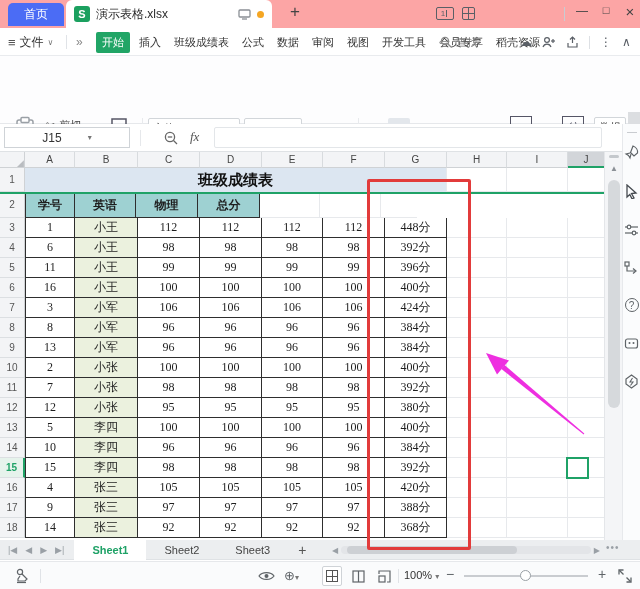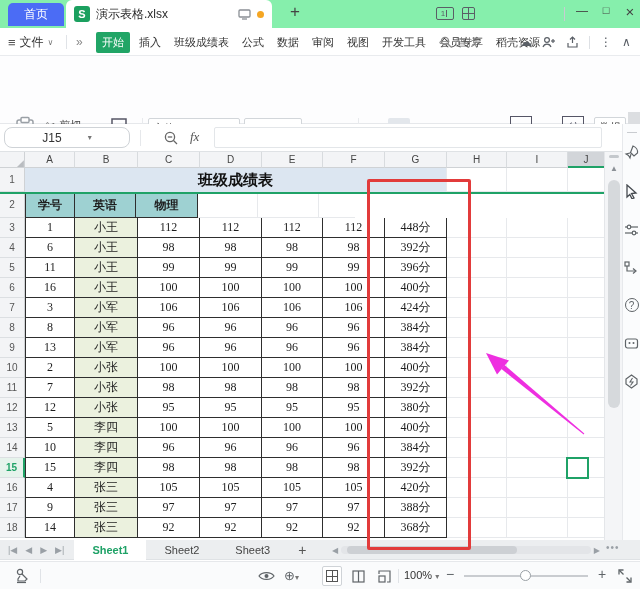--- a/index.html
+++ b/index.html
@@ -1,20 +1,20 @@
 <!DOCTYPE html>
 <html><head>
 <meta charset="utf-8">
 <style>
   html,body{margin:0;padding:0;background:#fff}
   *{box-sizing:border-box}
   .app{position:relative;width:640px;height:589px;overflow:hidden;background:#fff;
        font-family:"Liberation Sans","DejaVu Sans",sans-serif;color:#333;font-size:12px;user-select:none}
   
-  .titlebar{position:absolute;left:0;top:0;width:640px;height:28px;background:#86efac;display:flex;align-items:center}
+  .titlebar{position:absolute;left:0;top:0;width:640px;height:28px;background:#fca5a5;display:flex;align-items:center}
   .home-tab{position:absolute;left:8px;top:3px;width:56px;height:23px;background:#4b6cf5;color:#fff;
             border-radius:5px 5px 0 0;display:flex;align-items:center;justify-content:center;font-size:12px}
   .doc-tab{position:absolute;left:66px;top:0;width:206px;height:28px;background:#fff;border-radius:6px 6px 0 0;
            display:flex;align-items:center;padding:0 8px;gap:6px}
   .s-logo{width:16px;height:16px;background:#1ba05f;color:#fff;border-radius:3px;font-size:11px;font-weight:bold;
           display:flex;align-items:center;justify-content:center;flex:0 0 auto}
   .doc-title{font-size:12px;color:#2a2a2a;white-space:nowrap;overflow:hidden;flex:1}
   .dot{width:7px;height:7px;border-radius:50%;background:#f5a623;flex:0 0 auto}
   .newtab{position:absolute;left:284px;top:2px;font-size:17px;color:#444;width:22px;text-align:center}
   .win-split{position:absolute;left:436px;top:7px;width:18px;height:13px;border:1.4px solid #5a5f66;border-radius:2px;
@@ -63,21 +63,21 @@
   .fillic{width:12px;height:9px;border:1px solid #666;border-bottom:4px solid #e8c714;transform:skewX(-8deg)}
   .lnic{display:flex;flex-direction:column;gap:2px;width:14px}
   .lnic i{height:1.5px;background:#556;display:block}
   .albtn{position:absolute;width:22px;height:20px;display:flex;align-items:center;justify-content:center;border-radius:2px}
   .albtn.active{background:#e3e7ec}
   .bigbtn{position:absolute;top:60px;text-align:center;color:#555}
   .mcic{width:22px;height:15px;border:1px solid #556;margin:0 auto;display:flex;align-items:center;justify-content:center;font-size:9px;color:#556}
   .redmore{position:absolute;left:628px;top:56px;width:12px;height:67px;background:#dcdee1;display:flex;align-items:center;justify-content:center;color:#b03030;font-size:10px}
   
   .formulabar{position:absolute;left:0;top:124px;width:640px;height:28px;background:#fff;border-bottom:1px solid #dfe2e5}
-  .namebox{position:absolute;left:4px;top:3px;width:126px;height:21px;border:1px solid #cfd3d7;border-radius:8px;
+  .namebox{position:absolute;left:4px;top:3px;width:126px;height:21px;border:1px solid #cfd3d7;border-radius:0;
            display:flex;align-items:center;justify-content:center;gap:26px;font-size:12px;color:#333}
   .fbdiv{position:absolute;left:140px;top:6px;width:1px;height:16px;background:#e6e8eb}
   .fxlbl{position:absolute;left:190px;top:5px;font-family:"Liberation Serif",serif;font-style:italic;font-size:13px;color:#555}
   .ffield{position:absolute;left:214px;top:3px;width:388px;height:21px;border:1px solid #e3e6e9;border-radius:2px;background:#fff;
           font-size:12px;padding:0 4px;display:flex;align-items:center}
   
   .sheet{position:absolute;left:0;top:152px;width:604px;height:388px;background:#fff;overflow:hidden}
   .colheads{display:flex;height:16px}
   .corner{width:25px;height:16px;background:#f3f4f6;border-right:1px solid #cfd2d5;border-bottom:1px solid #cfd2d5;
           display:flex;align-items:flex-end;justify-content:flex-end;color:#b9bcc0;font-size:9px;line-height:8px}
@@ -408,20 +408,21 @@
       <div class="titlecell">班级成绩表</div>
       <div class="cell lite" style="width:60px"></div>
       <div class="cell lite" style="width:61px"></div>
       <div class="cell lite" style="width:36px;border-right:none"></div>
     </div>
     <div class="srow hrow">
         <div class="rh">2</div>
         <div class="cell first" style="width: 50px;">学号</div>
         <div class="cell" style="width: 61px;">英语</div>
         <div class="cell" style="width: 62px;">物理</div>
+        <div class="cell" style="width: 62px;">总分</div>
         <div class="cell lite" style="width: 60px;"></div>
         <div class="cell lite" style="width: 61px;"></div>
         <div class="cell lite" style="width: 36px; border-right: none;"></div>
       </div>
     <div>
         <div class="srow">
           <div class="rh">3</div>
           <div class="cell first" style="width: 50px;">1</div>
           <div class="cell name" style="width: 63px;">小王</div>
           <div class="cell" style="width: 62px;">112</div>

